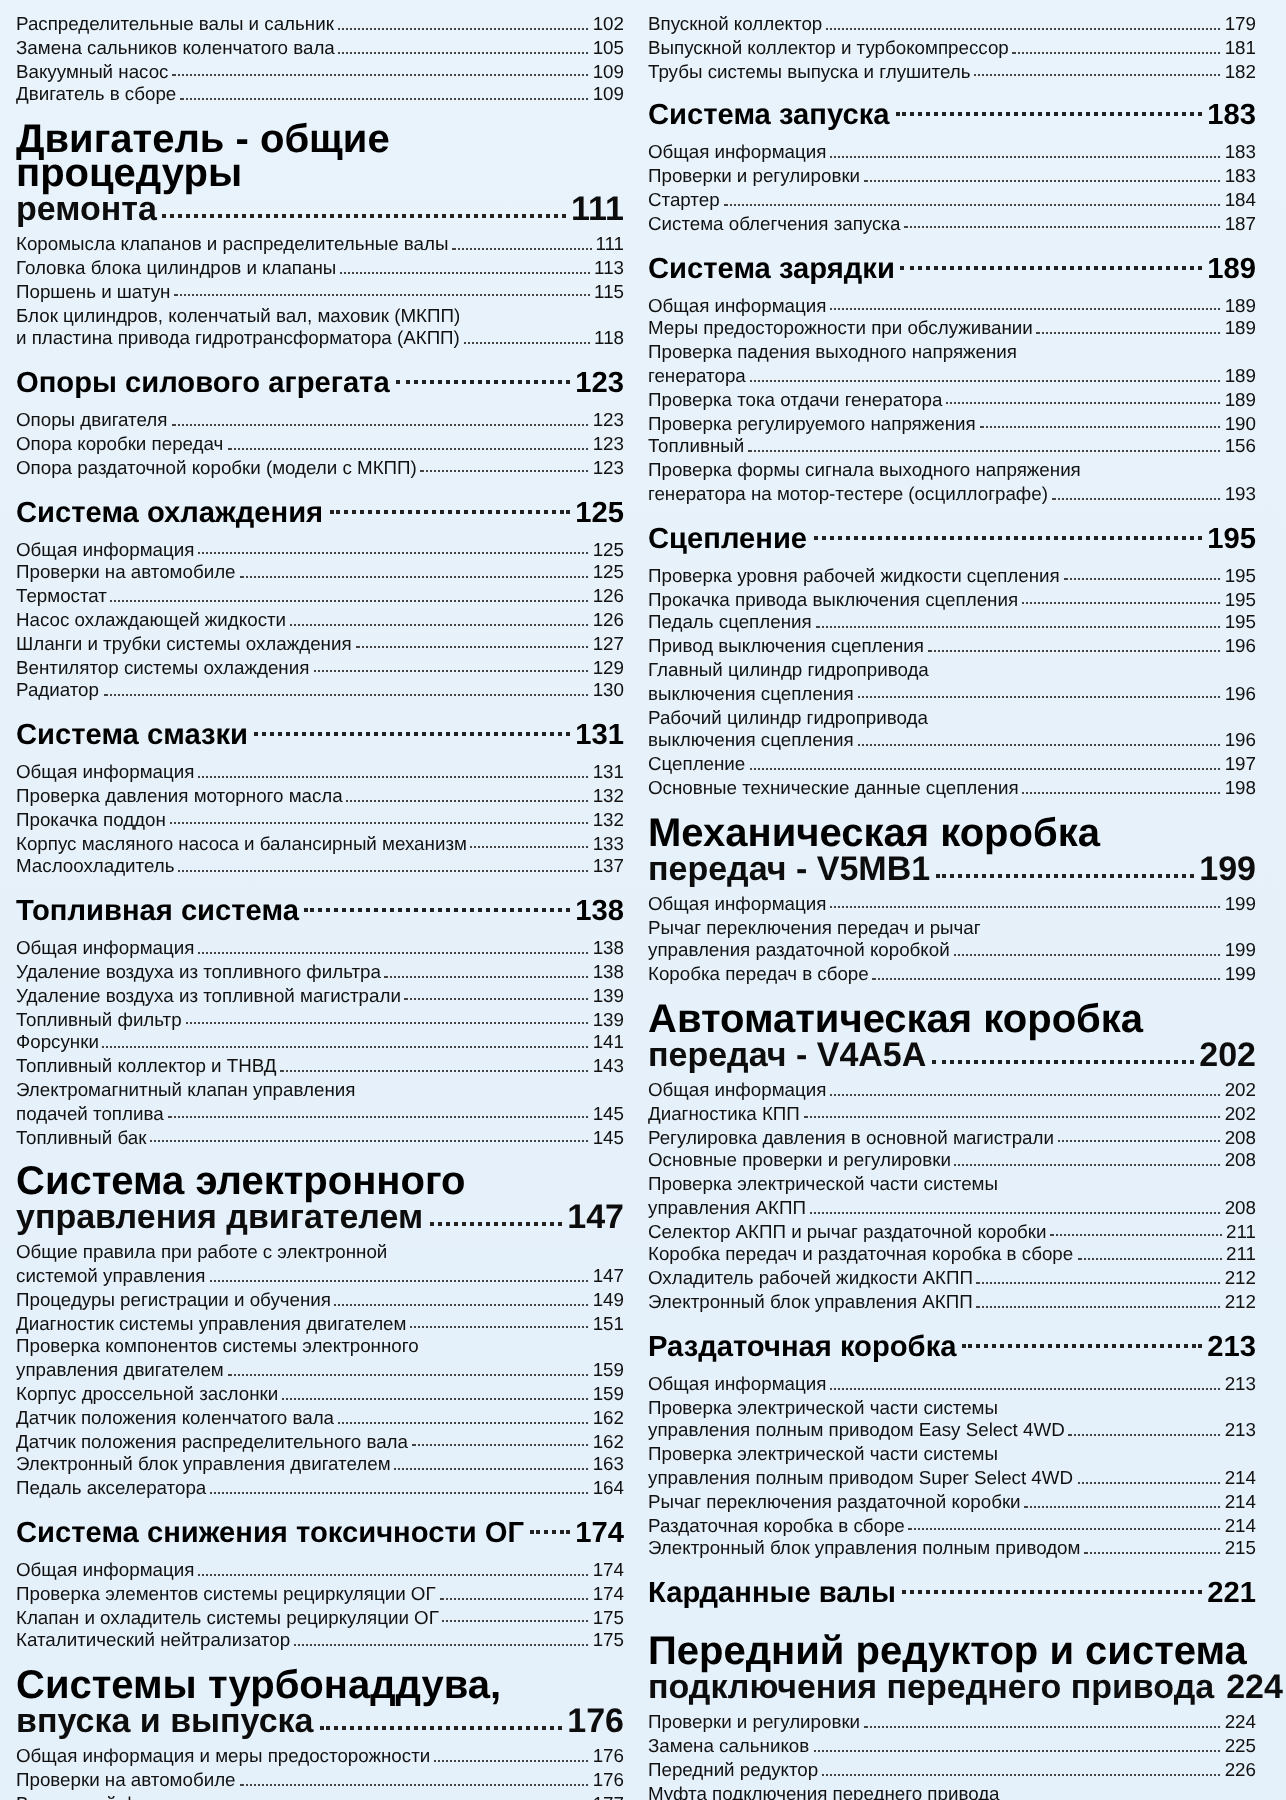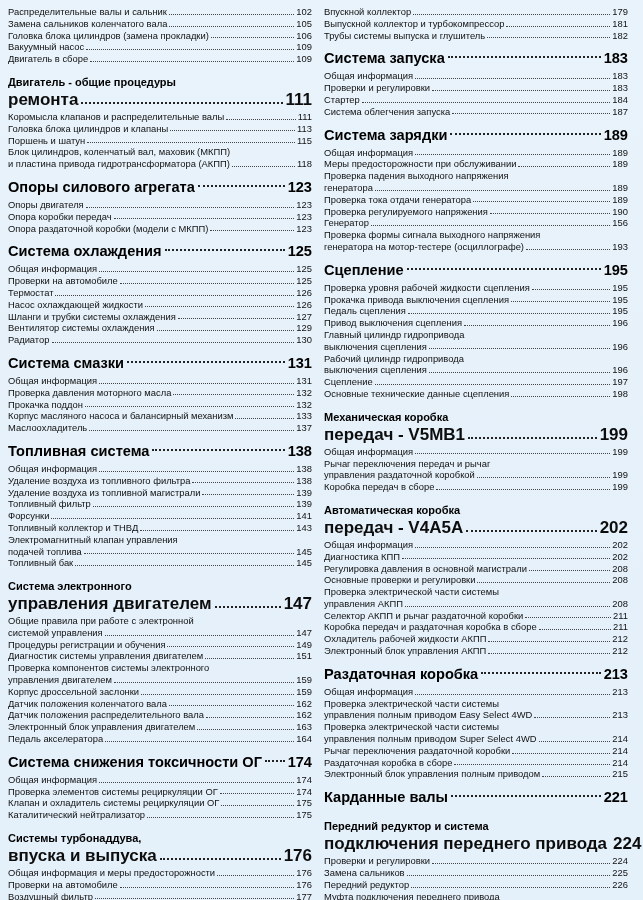--- a/index.html
+++ b/index.html
@@ -76,21 +76,21 @@
   .heading .pg {
     flex: 0 0 auto;
     font-size: 14.6px;
     font-weight: bold;
   }
   
   .heading-wrap {
     margin: 9px 0 3px 0;
   }
   .heading-wrap .title {
-    font-size: 11px;
+    font-size: 20px;
     font-weight: bold;
     line-height: 17px;
     color: #000;
   }
   .heading-wrap .leader {
     display: flex;
     align-items: flex-end;
     font-size: 17px;
     font-weight: bold;
     line-height: 17px;
@@ -110,25 +110,20 @@
   <div class="col" id="col-left">
       <div class="entry">
         <span class="txt">Распределительные валы и сальник</span>
         <span class="dots"></span>
         <span class="pg">102</span>
       </div>
       <div class="entry">
         <span class="txt">Замена сальников коленчатого вала</span>
         <span class="dots"></span>
         <span class="pg">105</span>
-      </div>
-      <div class="entry">
-        <span class="txt">Головка блока цилиндров (замена прокладки)</span>
-        <span class="dots"></span>
-        <span class="pg">106</span>
       </div>
       <div class="entry">
         <span class="txt">Вакуумный насос</span>
         <span class="dots"></span>
         <span class="pg">109</span>
       </div>
       <div class="entry">
         <span class="txt">Двигатель в сборе</span>
         <span class="dots"></span>
         <span class="pg">109</span>
@@ -488,21 +483,21 @@
         <span class="txt">Проверка тока отдачи генератора</span>
         <span class="dots"></span>
         <span class="pg">189</span>
       </div>
       <div class="entry">
         <span class="txt">Проверка регулируемого напряжения</span>
         <span class="dots"></span>
         <span class="pg">190</span>
       </div>
       <div class="entry">
-        <span class="txt">Генератор</span>
+        <span class="txt">Топливный</span>
         <span class="dots"></span>
         <span class="pg">156</span>
       </div>
       <div class="entry nodots">
         <span class="txt">Проверка формы сигнала выходного напряжения</span>
         <span class="dots"></span>
         <span class="pg"></span>
       </div>
       <div class="entry">
         <span class="txt">генератора на мотор-тестере (осциллографе)</span>

